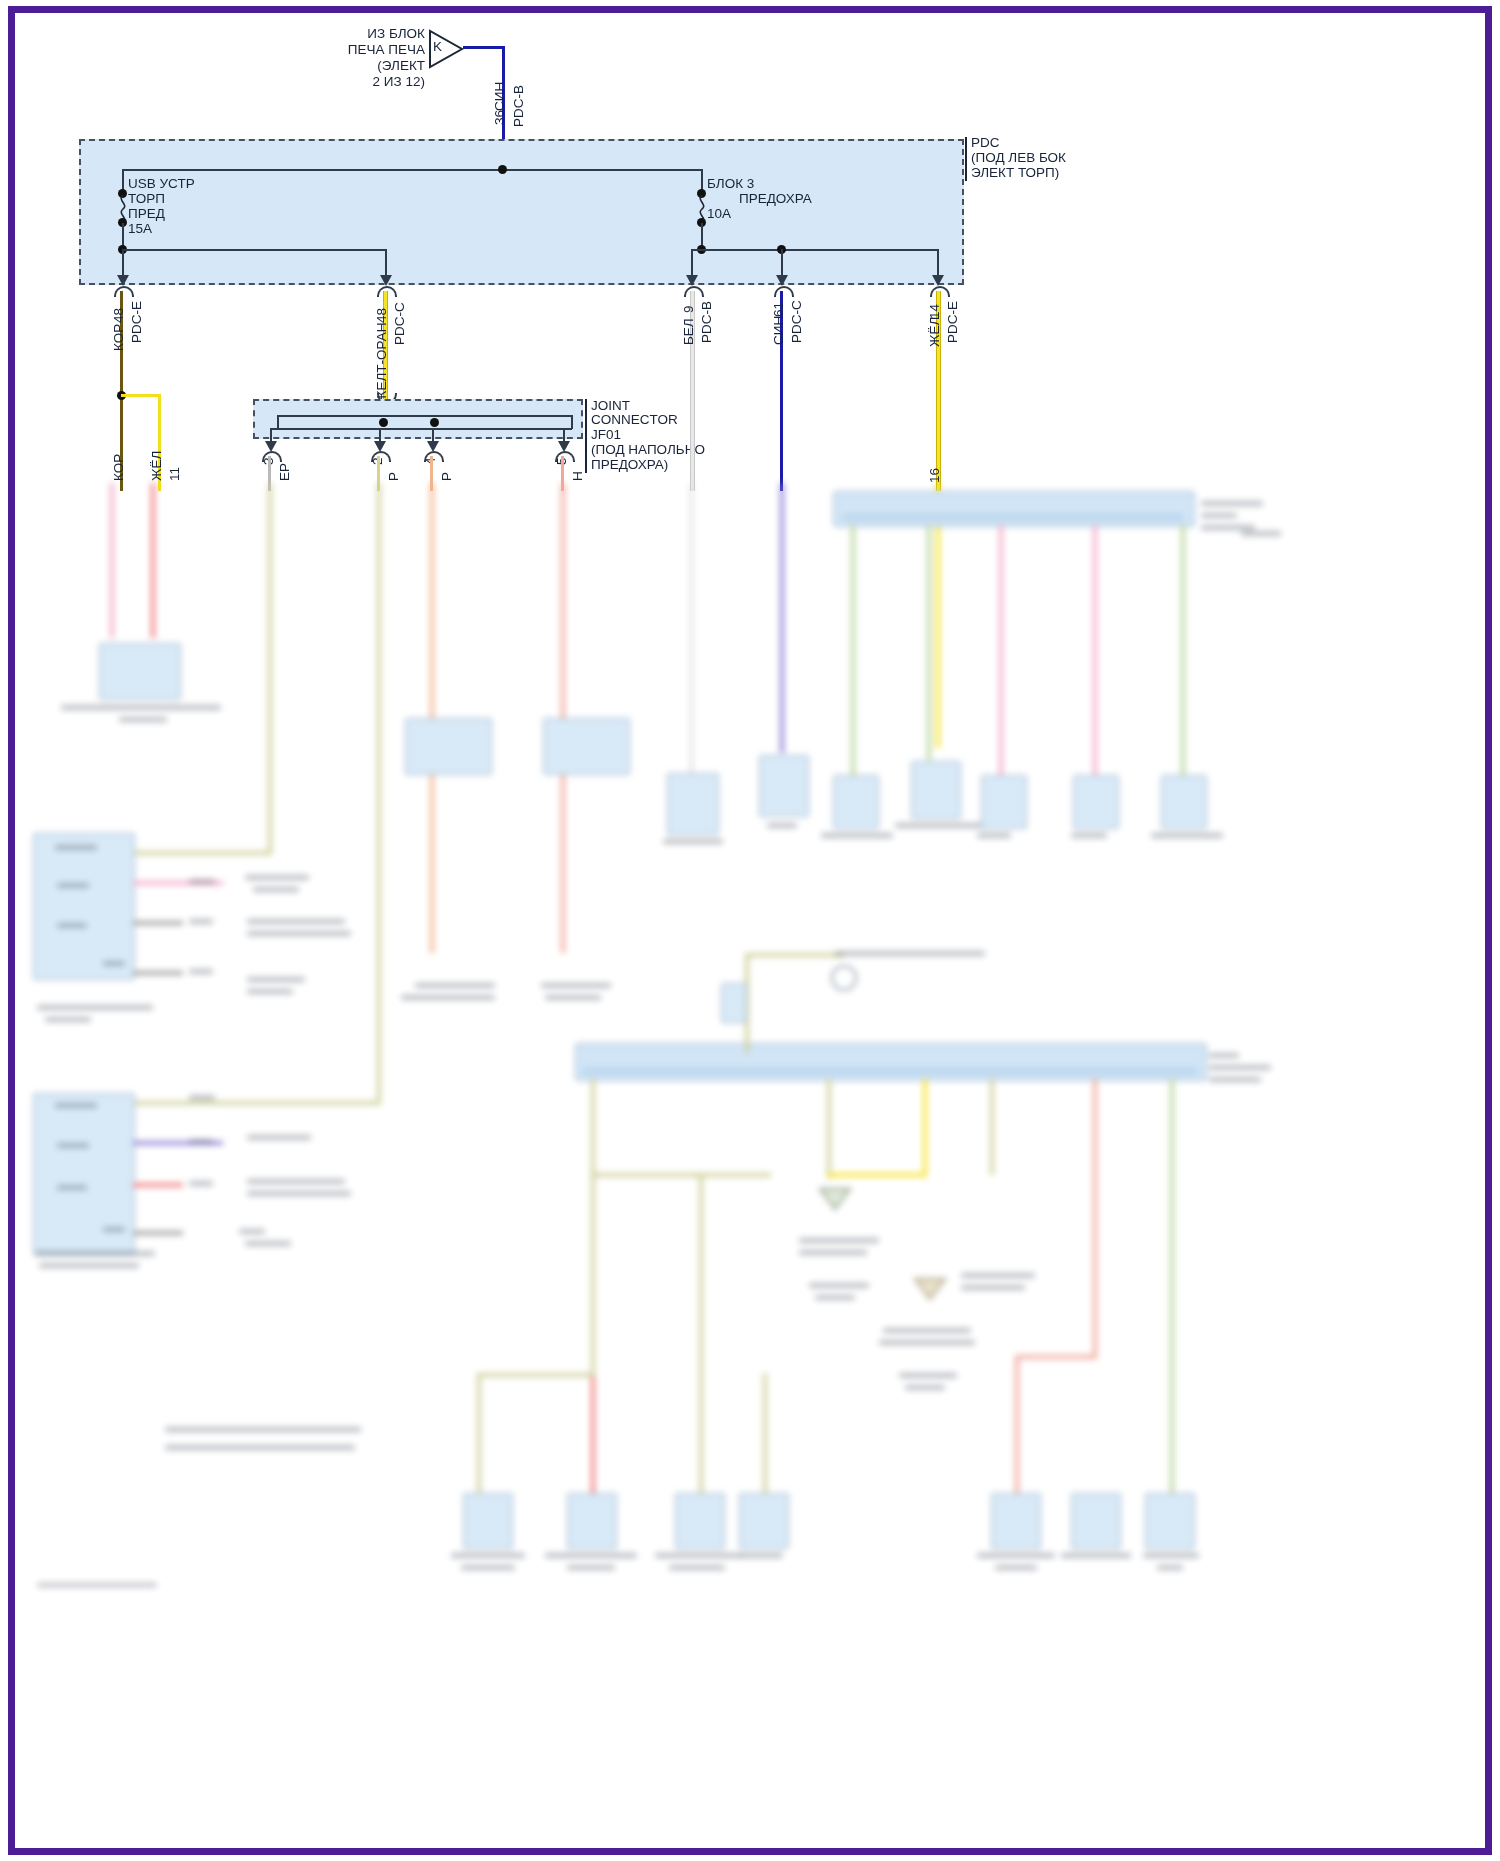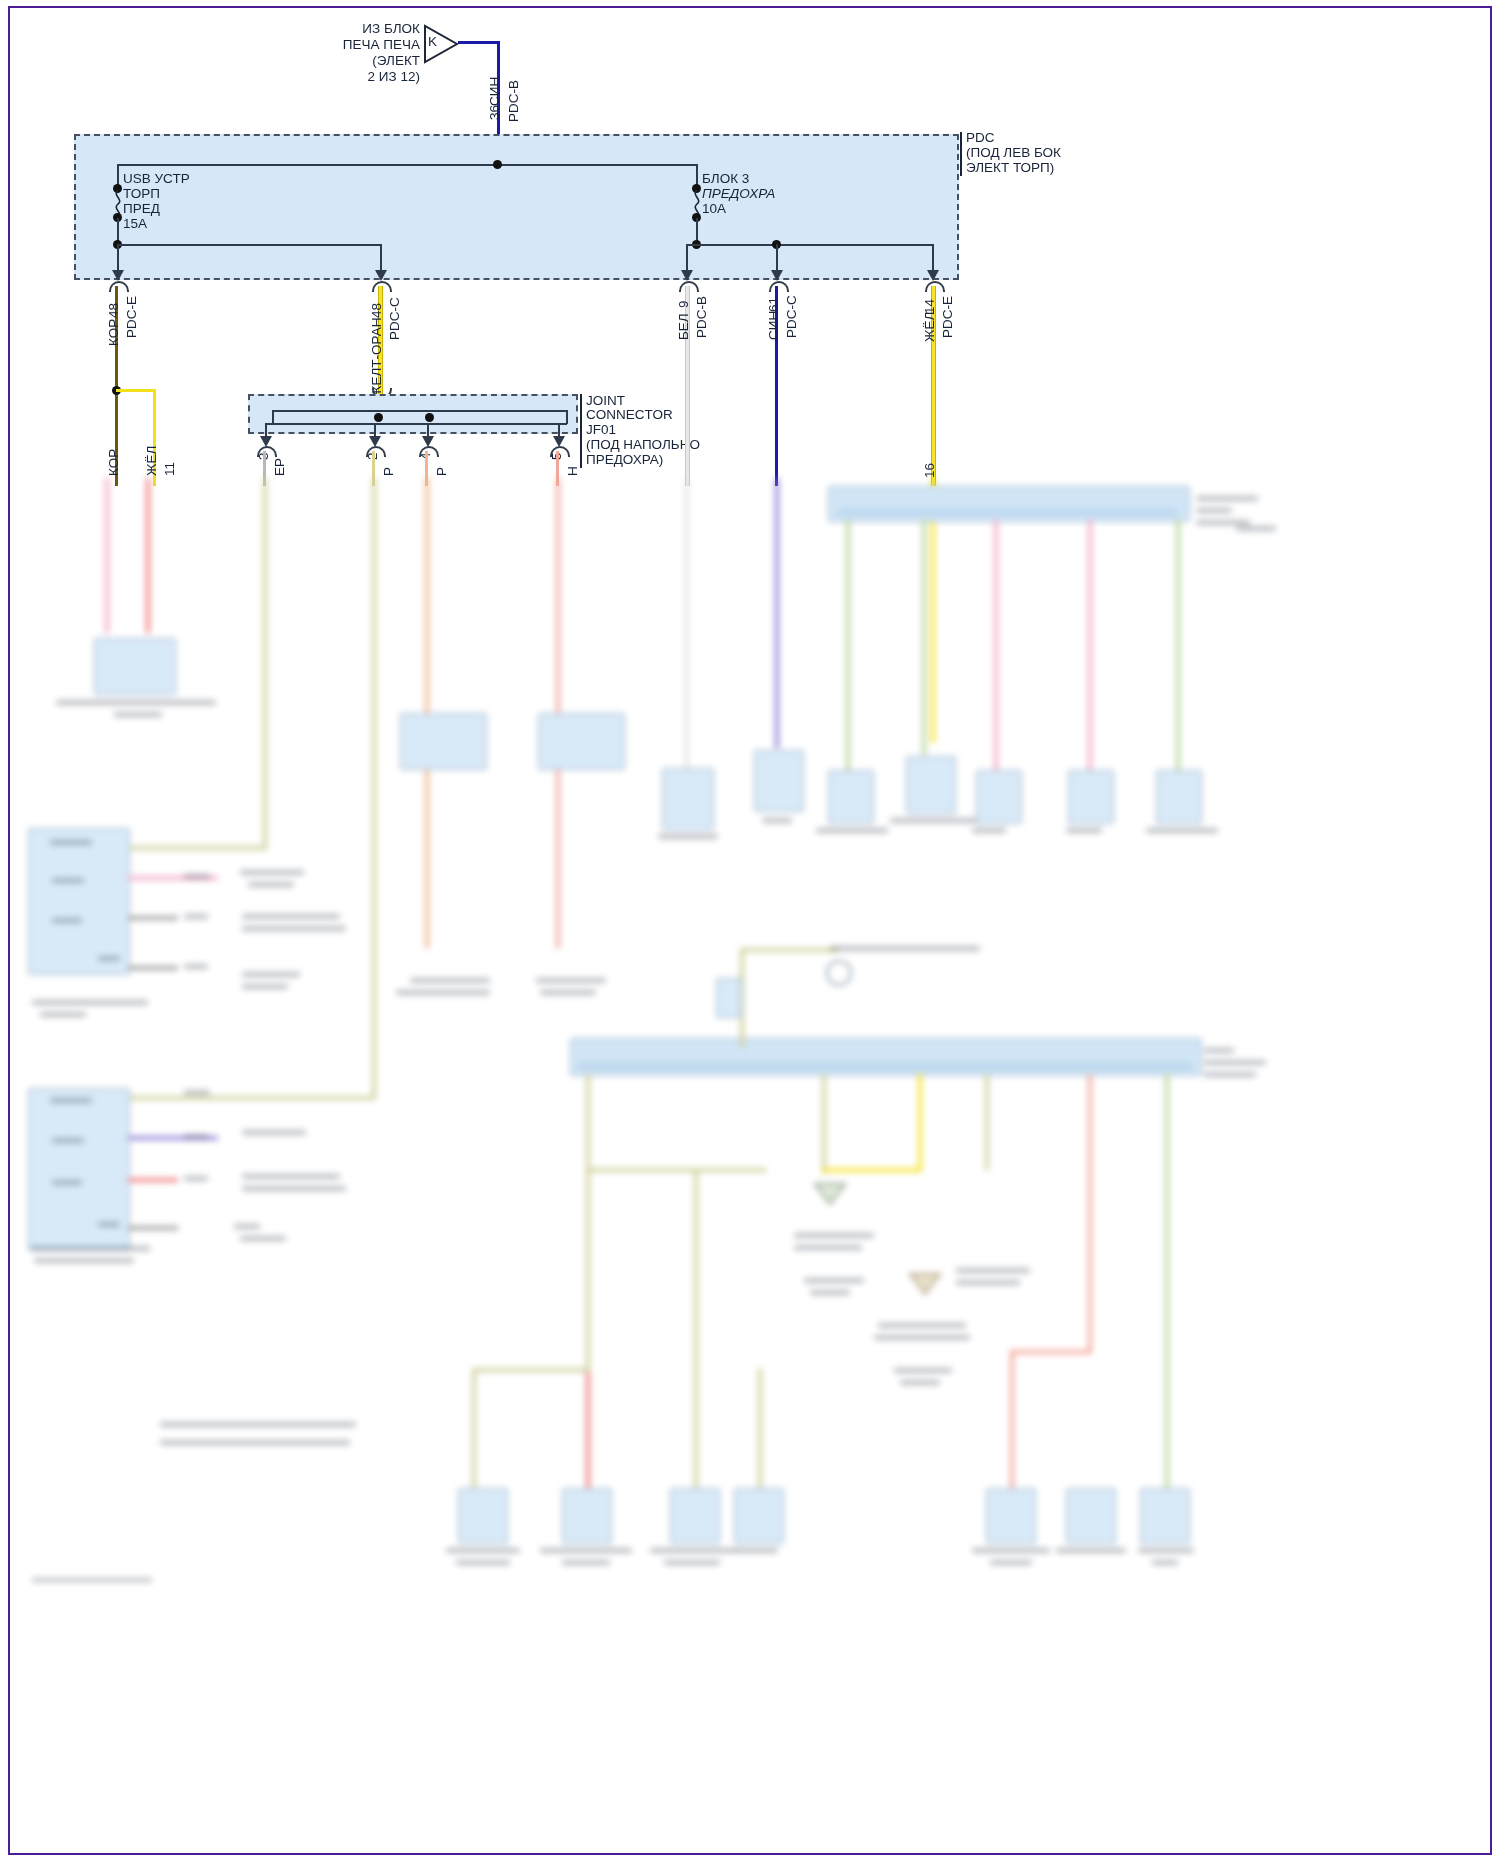--- a/index.html
+++ b/index.html
@@ -1,18 +1,18 @@
 <!DOCTYPE html>
 <html><head>
 <meta charset="utf-8">
 <style>
   html,body{margin:0;padding:0;background:#ffffff;}
   body{font-family:"Liberation Sans",sans-serif;}
   #page{position:relative;width:1500px;height:1861px;background:#ffffff;overflow:hidden;}
-  #sheet{position:absolute;left:8px;top:6px;width:1484px;height:1849px;border:2px solid #4c1d95;background:#fff;box-sizing:border-box;}
+  #sheet{position:absolute;left:8px;top:6px;width:1484px;height:1849px;border:7px solid #4c1d95;background:#fff;box-sizing:border-box;}
 
   .txt{position:absolute;color:#18243a;font-size:13.5px;line-height:15.5px;white-space:pre;}
   .txt.r{text-align:right;}
   .vtxt{position:absolute;color:#18243a;font-size:13.5px;white-space:nowrap;
         transform-origin:0 0;transform:rotate(-90deg);}
 
   
   .dashbox{position:absolute;background:#d6e8f7;border:2px dashed #46505e;box-sizing:border-box;}
   .bracket{position:absolute;border-left:2px solid #18243a;}
 
@@ -108,21 +108,21 @@
   <div class="fuse" style="left:680px;top:182px;">
     <svg width="16" height="28" viewBox="0 0 16 28">
       <path d="M7 0 C 1 5, 13 10, 7 14 C 1 19, 13 23, 7 28" fill="none" stroke="#1d2736" stroke-width="1.6"></path>
     </svg>
   </div>
   <div class="dot" style="left:682px;top:205px;"></div>
   <div class="thin thinv" style="left:686px;top:210px;height:26px;"></div>
   <div class="dot" style="left:682px;top:232px;"></div>
 
   <div class="txt" style="left:692px;top:163px;">БЛОК 3</div>
-  <div class="txt" style="left:692px;top:178px;font-style:italic;">ПРЕДОХРА</div>
+  <div class="txt" style="left:724px;top:178px;">ПРЕДОХРА</div>
   <div class="txt" style="left:692px;top:193px;">10А</div>
 
   <div class="thin thinh" style="left:686px;top:236px;width:237px;"></div>
   <div class="dot" style="left:762px;top:232px;"></div>
 
   <div class="thin thinv" style="left:676px;top:236px;height:30px;"></div>
   <div class="thin thinh" style="left:676px;top:236px;width:12px;"></div>
   <div class="arrow-dn" style="left:671px;top:262px;"></div>
 
   <div class="thin thinv" style="left:766px;top:236px;height:30px;"></div>

